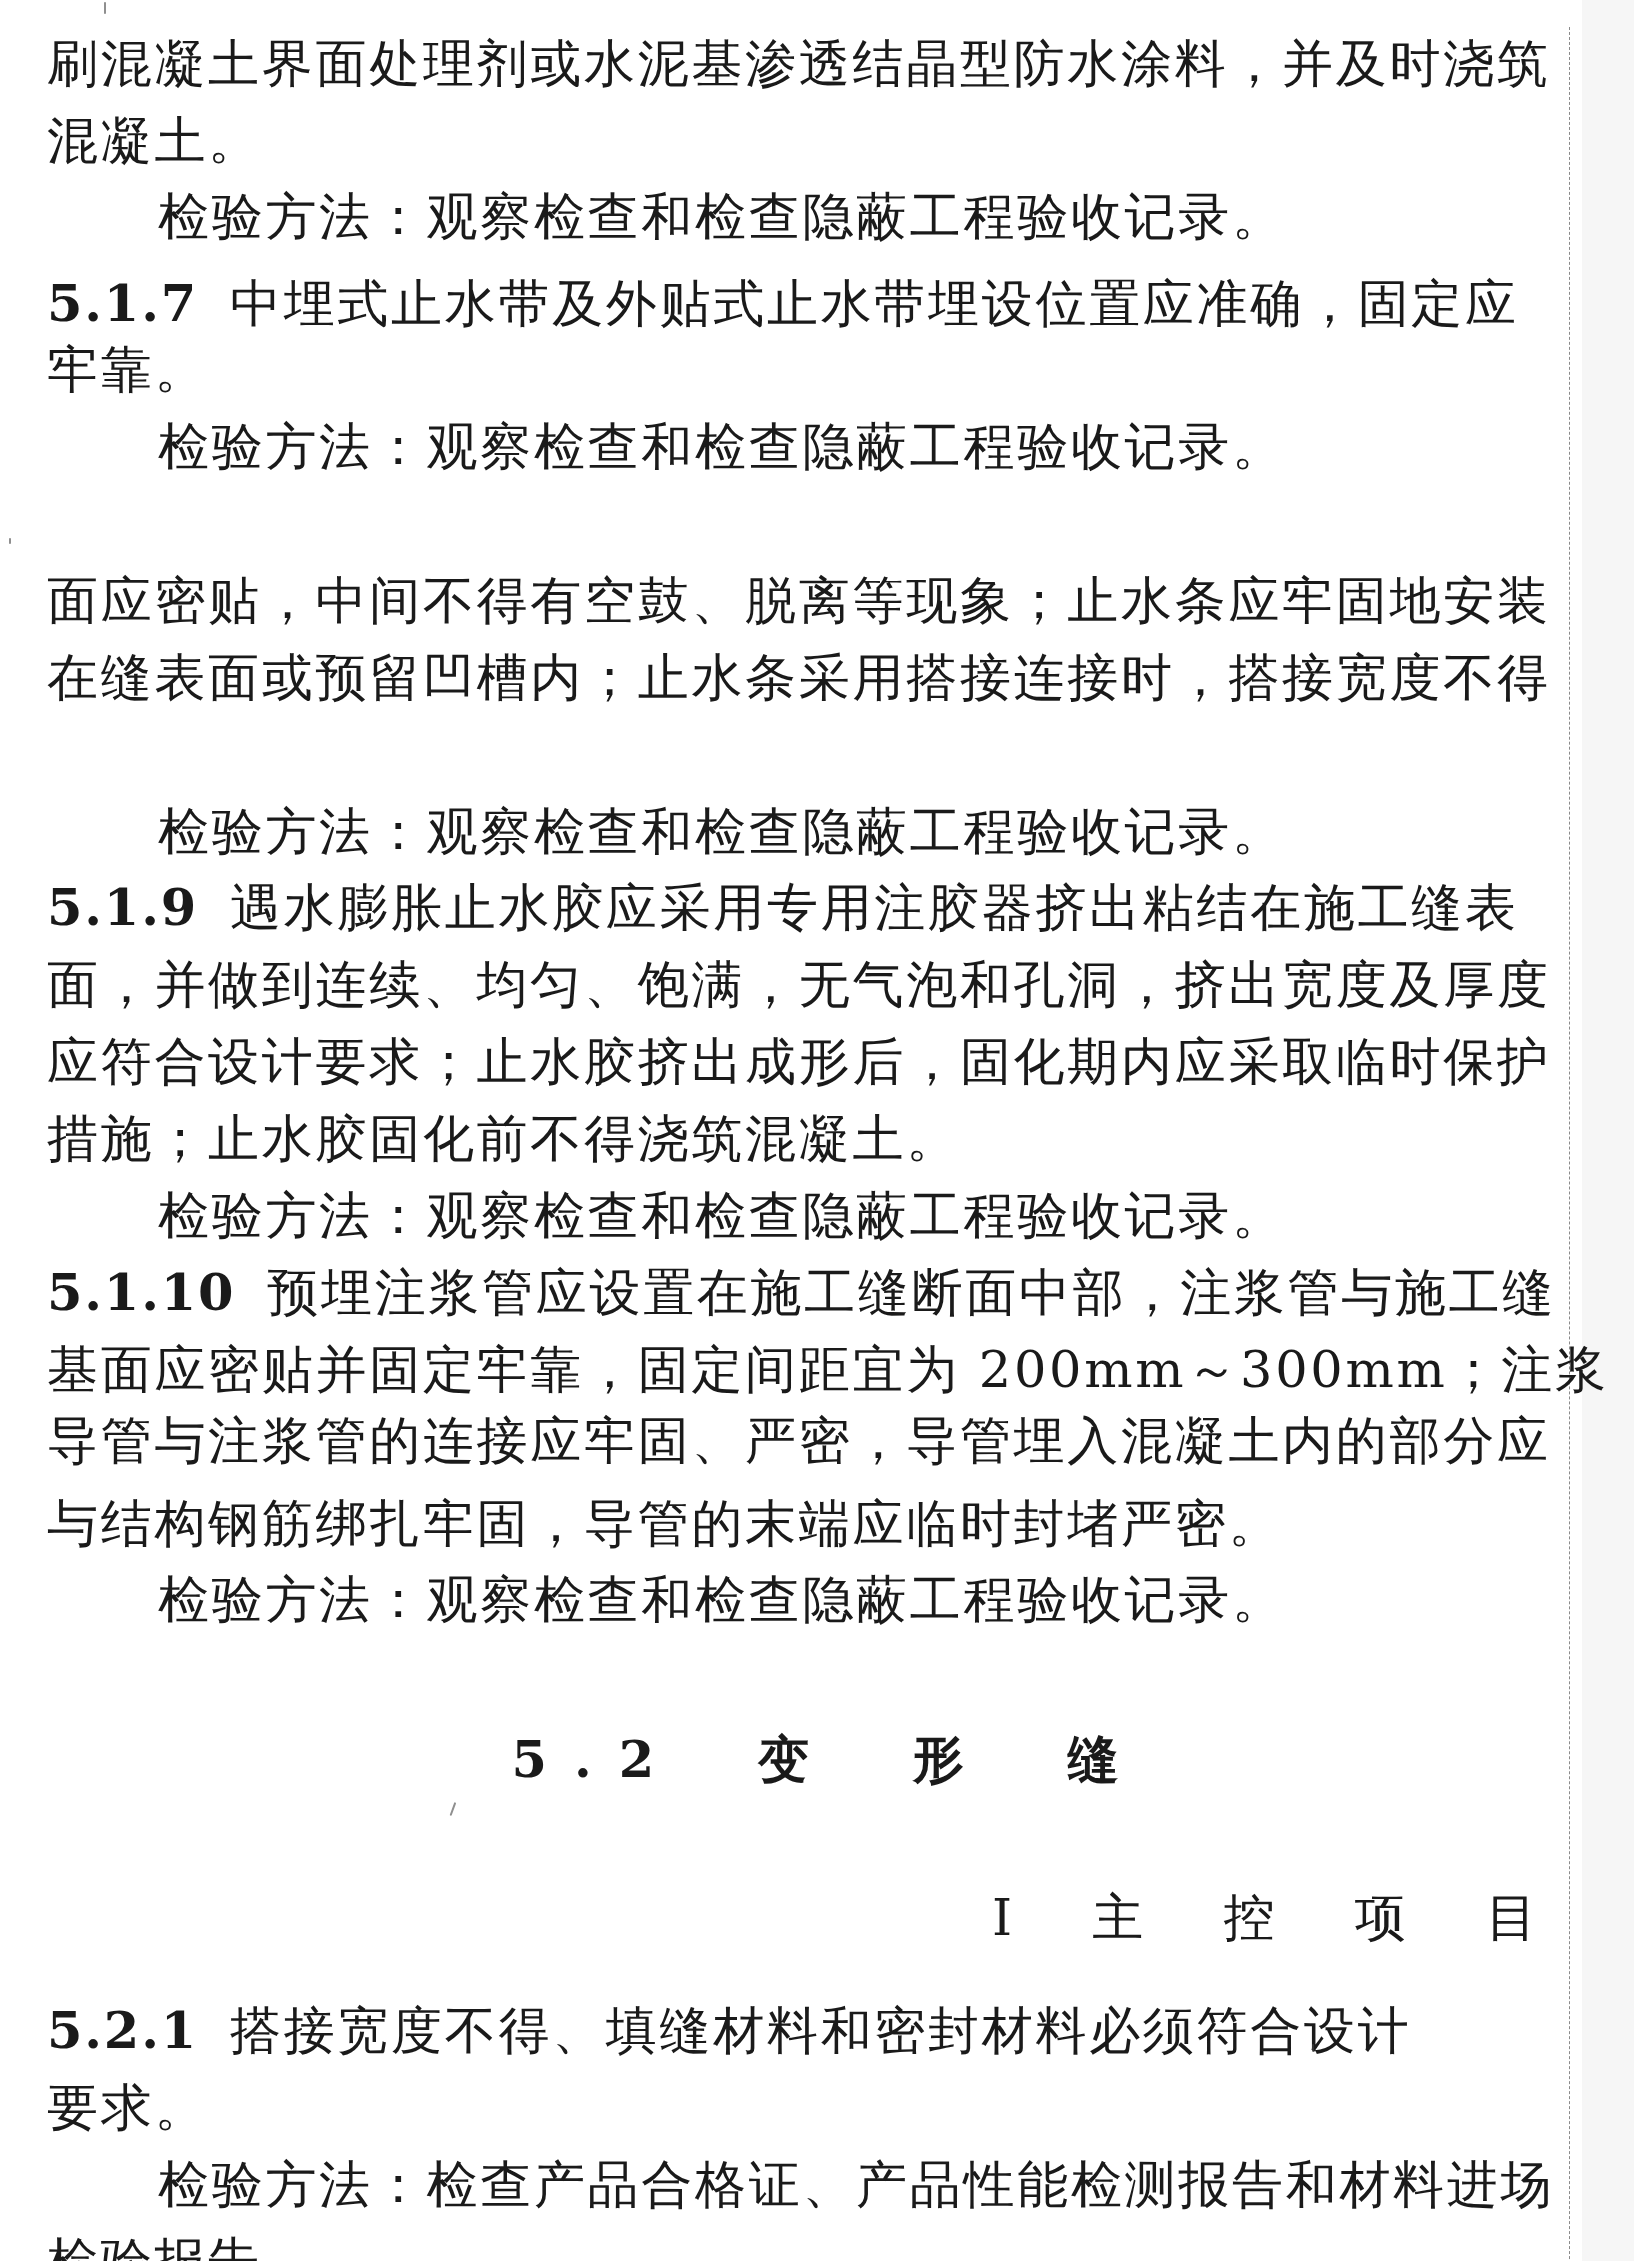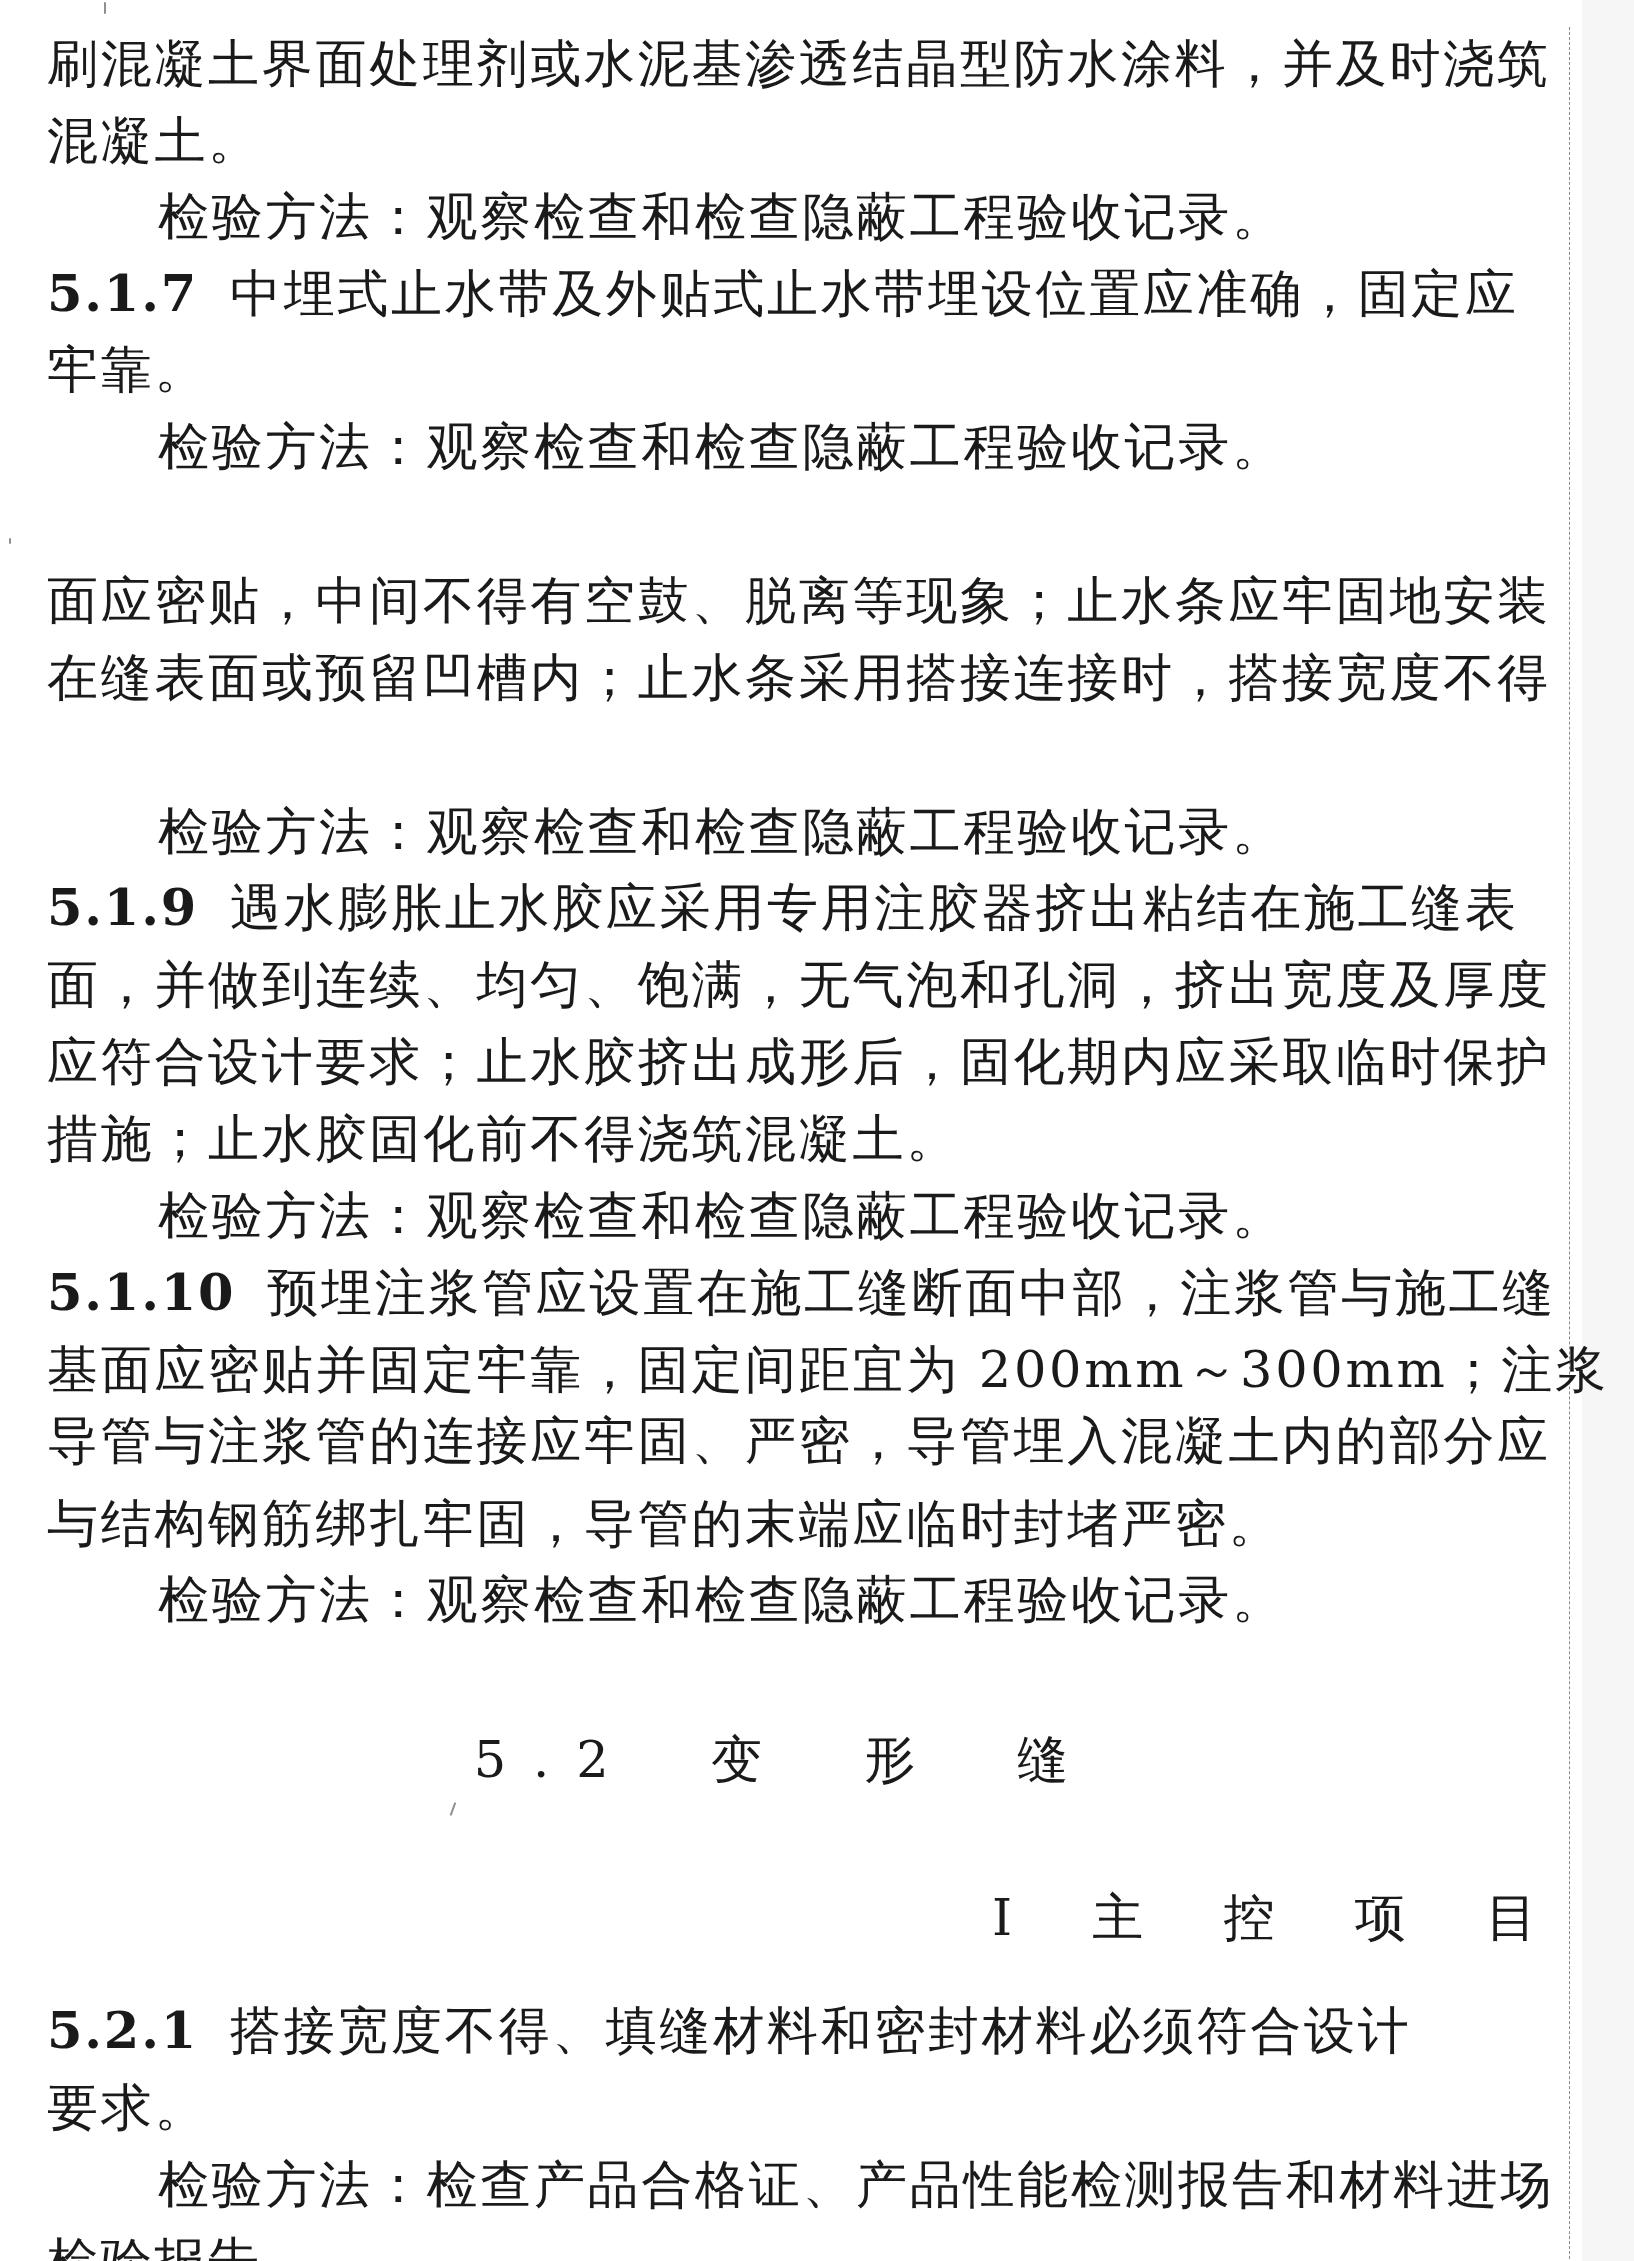--- a/index.html
+++ b/index.html
@@ -58,23 +58,24 @@
     .heading {
       position: absolute;
       left: 0;
       width: 1569px;
       text-align: center;
       font-size: 51px;
       line-height: 63px;
       white-space: nowrap;
     }
     .heading.sec {
-      font-weight: normal;
+      font-weight: bold;
       word-spacing: 32px;
       letter-spacing: 27px;
+      padding-left: 44px;
     }
     .heading.sub {
       letter-spacing: 32px;
       text-align: right;
     }
     .speck {
       position: absolute;
       background: #444;
       width: 1.8px;
       border-radius: 0.9px;
@@ -85,21 +86,21 @@
 <body>
 
 <div class="page">
   <div class="right-strip"></div>
   <div class="fold-line"></div>
 
   <div class="line" style="top:32px">刷混凝土界面处理剂或水泥基渗透结晶型防水涂料，并及时浇筑</div>
   <div class="line" style="top:109px">混凝土。</div>
   <div class="line indent" style="top:185px">检验方法：观察检查和检查隐蔽工程验收记录。</div>
 
-  <div class="line" style="top:262px">
+  <div class="line" style="top:272px">
     <span class="clause-no">5.1.7</span><span>中埋式止水带及外贴式止水带埋设位置应准确，固定应</span>
   </div>
   <div class="line" style="top:338px">牢靠。</div>
   <div class="line indent" style="top:415px">检验方法：观察检查和检查隐蔽工程验收记录。</div>
 
   <div class="line" style="top:569px">面应密贴，中间不得有空鼓、脱离等现象；止水条应牢固地安装</div>
   <div class="line" style="top:646px">在缝表面或预留凹槽内；止水条采用搭接连接时，搭接宽度不得</div>
   <div class="line indent" style="top:800px">检验方法：观察检查和检查隐蔽工程验收记录。</div>
 
   <div class="line" style="top:876px">

